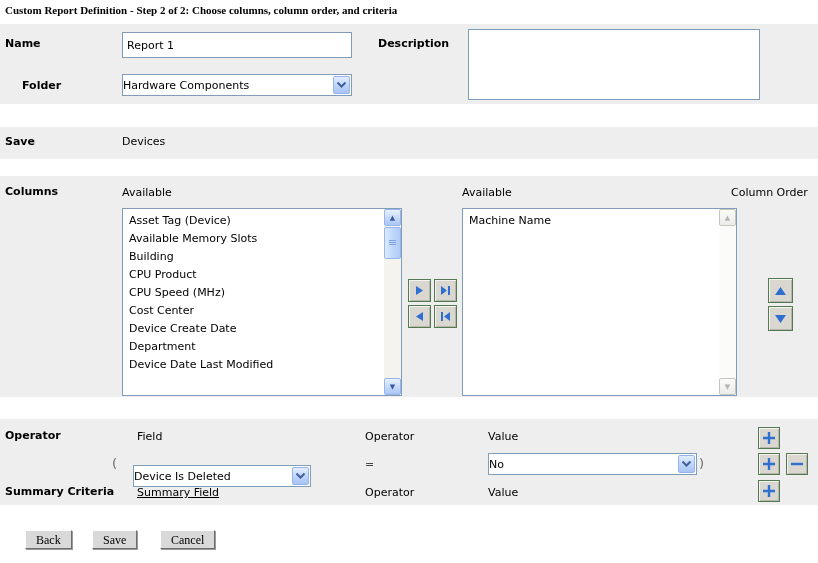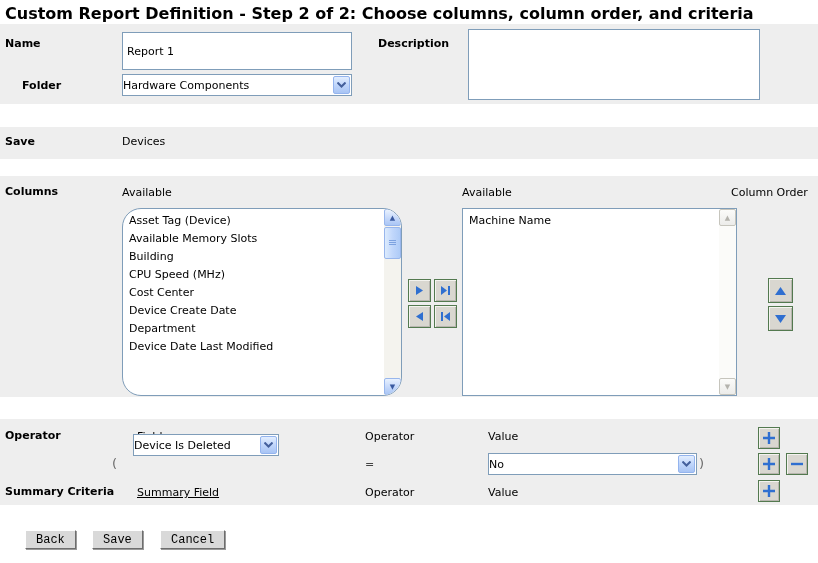--- a/index.html
+++ b/index.html
@@ -5,25 +5,25 @@
   * { margin:0; padding:0; box-sizing:border-box; }
   html,body { background:#ffffff; }
   body { font-family:"DejaVu Sans","Liberation Sans",sans-serif; font-size:11px; color:#000; }
   #page { position:relative; width:818px; height:563px; background:#fff; overflow:hidden; }
 
   .band { position:absolute; left:0; width:818px; background:#eeeeee; }
   .lbl { position:absolute; font-weight:bold; color:#000; }
   .hdr { position:absolute; color:#000; }
   .val { position:absolute; color:#000; }
 
-  #page-title { position:absolute; left:5px; top:4px; font-weight:bold; font-size:16px; }
+  #page-title { position:absolute; left:5px; top:4px; font-weight:bold; font-size:11px;font-family:Liberation Serif, serif; }
 
   input.txt {
     position:absolute; border:1px solid #7f9db9; background:#fff; color:#000;
-    font-family:"DejaVu Sans","Liberation Sans",sans-serif; font-size:11px; padding:18px 4px; outline:none;
+    font-family:"DejaVu Sans","Liberation Sans",sans-serif; font-size:11px; padding:12px 4px; outline:none;
   }
   textarea.txt {
     position:absolute; border:1px solid #7f9db9; background:#fff; resize:none; outline:none;
     font-family:"DejaVu Sans","Liberation Sans",sans-serif; font-size:11px; padding:2px 4px;
   }
 
   
   .xpselect {
     position:absolute; background:#fff; border:1px solid #7f9db9; display:flex;
     align-items:center; cursor:default;
@@ -70,21 +70,21 @@
 
   .paren { position:absolute; color:#6b6b6b; font-size:13px; }
   .op { position:absolute; color:#444; }
 
   
   .pushbtn {
     position:absolute; height:19px; background:#d9d9d9; color:#000;
     border-top:1px solid #ffffff; border-left:1px solid #ffffff;
     border-right:1px solid #6d6d6d; border-bottom:1px solid #6d6d6d;
     box-shadow:1px 1px 0 #9a9a9a;
-    font-family:Liberation Mono, monospace; font-size:12px;
+    font-family:Liberation Serif, serif; font-size:12px;
     padding:0 10px; cursor:pointer; line-height:16px;
   }
 </style>
 </head>
 <body>
 
 <div id="page">
 
   <div id="page-title">Custom Report Definition - Step 2 of 2: Choose columns, column order, and criteria</div>
 
@@ -106,25 +106,26 @@
   <div class="band" style="top:127px; height:32px;"></div>
   <div class="lbl" style="left:5px; top:135px;">Save</div>
   <div class="val" style="left:122px; top:135px;">Devices</div>
 
   <div class="band" style="top:176px; height:221px;"></div>
   <div class="lbl" style="left:5px; top:185px;">Columns</div>
   <div class="hdr" style="left:122px; top:186px;">Available</div>
   <div class="hdr" style="left:462px; top:186px;">Available</div>
   <div class="hdr" style="left:731px; top:186px;">Column Order</div>
 
-  <div class="listbox" style="left:122px; top:208px; width:280px; height:188px;border-radius:19px;">
+  <div class="listbox" style="left:122px; top:208px; width:280px; height:188px;">
     <div class="list-items">
         <div class="list-item">Asset Tag (Device)</div>
         <div class="list-item">Available Memory Slots</div>
         <div class="list-item">Building</div>
+        <div class="list-item">CPU Product</div>
         <div class="list-item">CPU Speed (MHz)</div>
         <div class="list-item">Cost Center</div>
         <div class="list-item">Device Create Date</div>
         <div class="list-item">Department</div>
         <div class="list-item">Device Date Last Modified</div>
       </div>
     <div class="sb">
       <div class="sb-btn">▲</div>
       <div class="sb-thumb">
           <span class="sb-grip"></span>
@@ -198,21 +199,21 @@
   <div class="hdr" style="left:488px; top:430px;">Value</div>
   <div class="toolbtn" style="left:758px; top:427px; width:22px; height:22px;">
     <span>
         <svg width="14" height="14" viewBox="0 0 14 14">
           <path d="M7 1 V13 M1 7 H13" stroke="#2f6fd0" stroke-width="2.4" fill="none"></path>
         </svg>
       </span>
   </div>
 
   <div class="paren" style="left:112px; top:456px;">(</div>
-  <div class="xpselect" style="left:133px; top:434px; width:146px; height:22px;">
+  <div class="xpselect" style="left:133px; top:465px; width:178px; height:22px;">
     <span class="sel-text">Device Is Deleted</span>
     <span class="sel-arrow">
       <svg width="9" height="6" viewBox="0 0 9 6">
           <path d="M0.5 0.5 L4.5 4.5 L8.5 0.5" fill="none" stroke="#44609c" stroke-width="2"></path>
         </svg>
     </span>
   </div>
   <div class="op" style="left:365px; top:458px;">=</div>
   <div class="xpselect" style="left:488px; top:453px; width:209px; height:22px;">
     <span class="sel-text">No</span>

